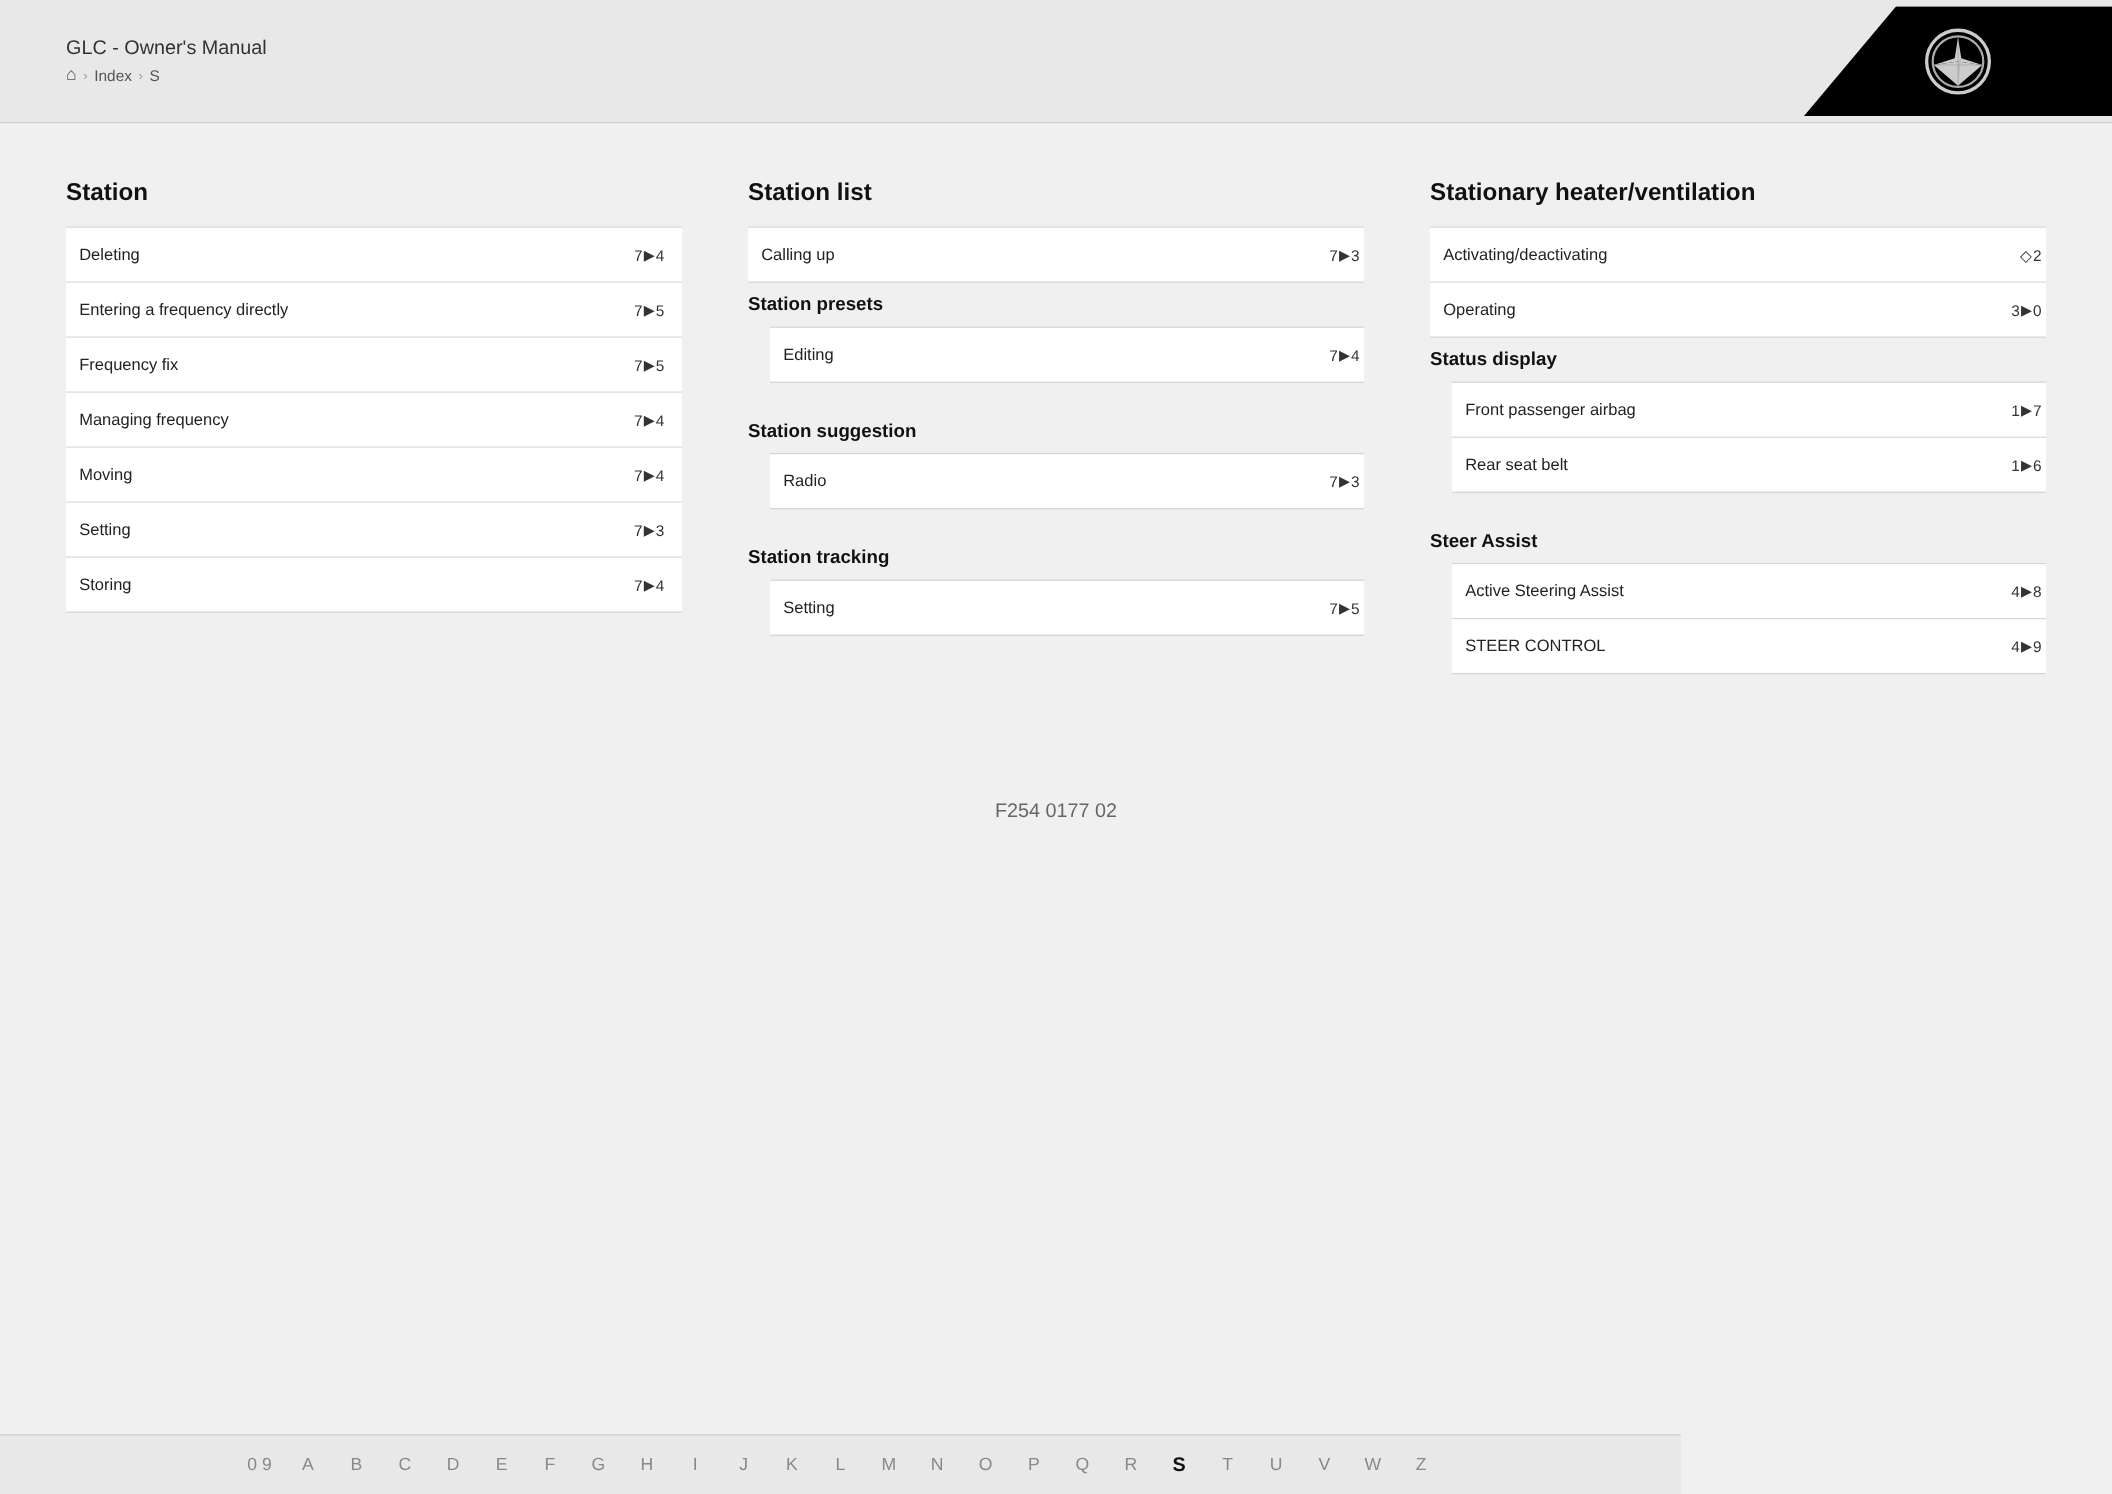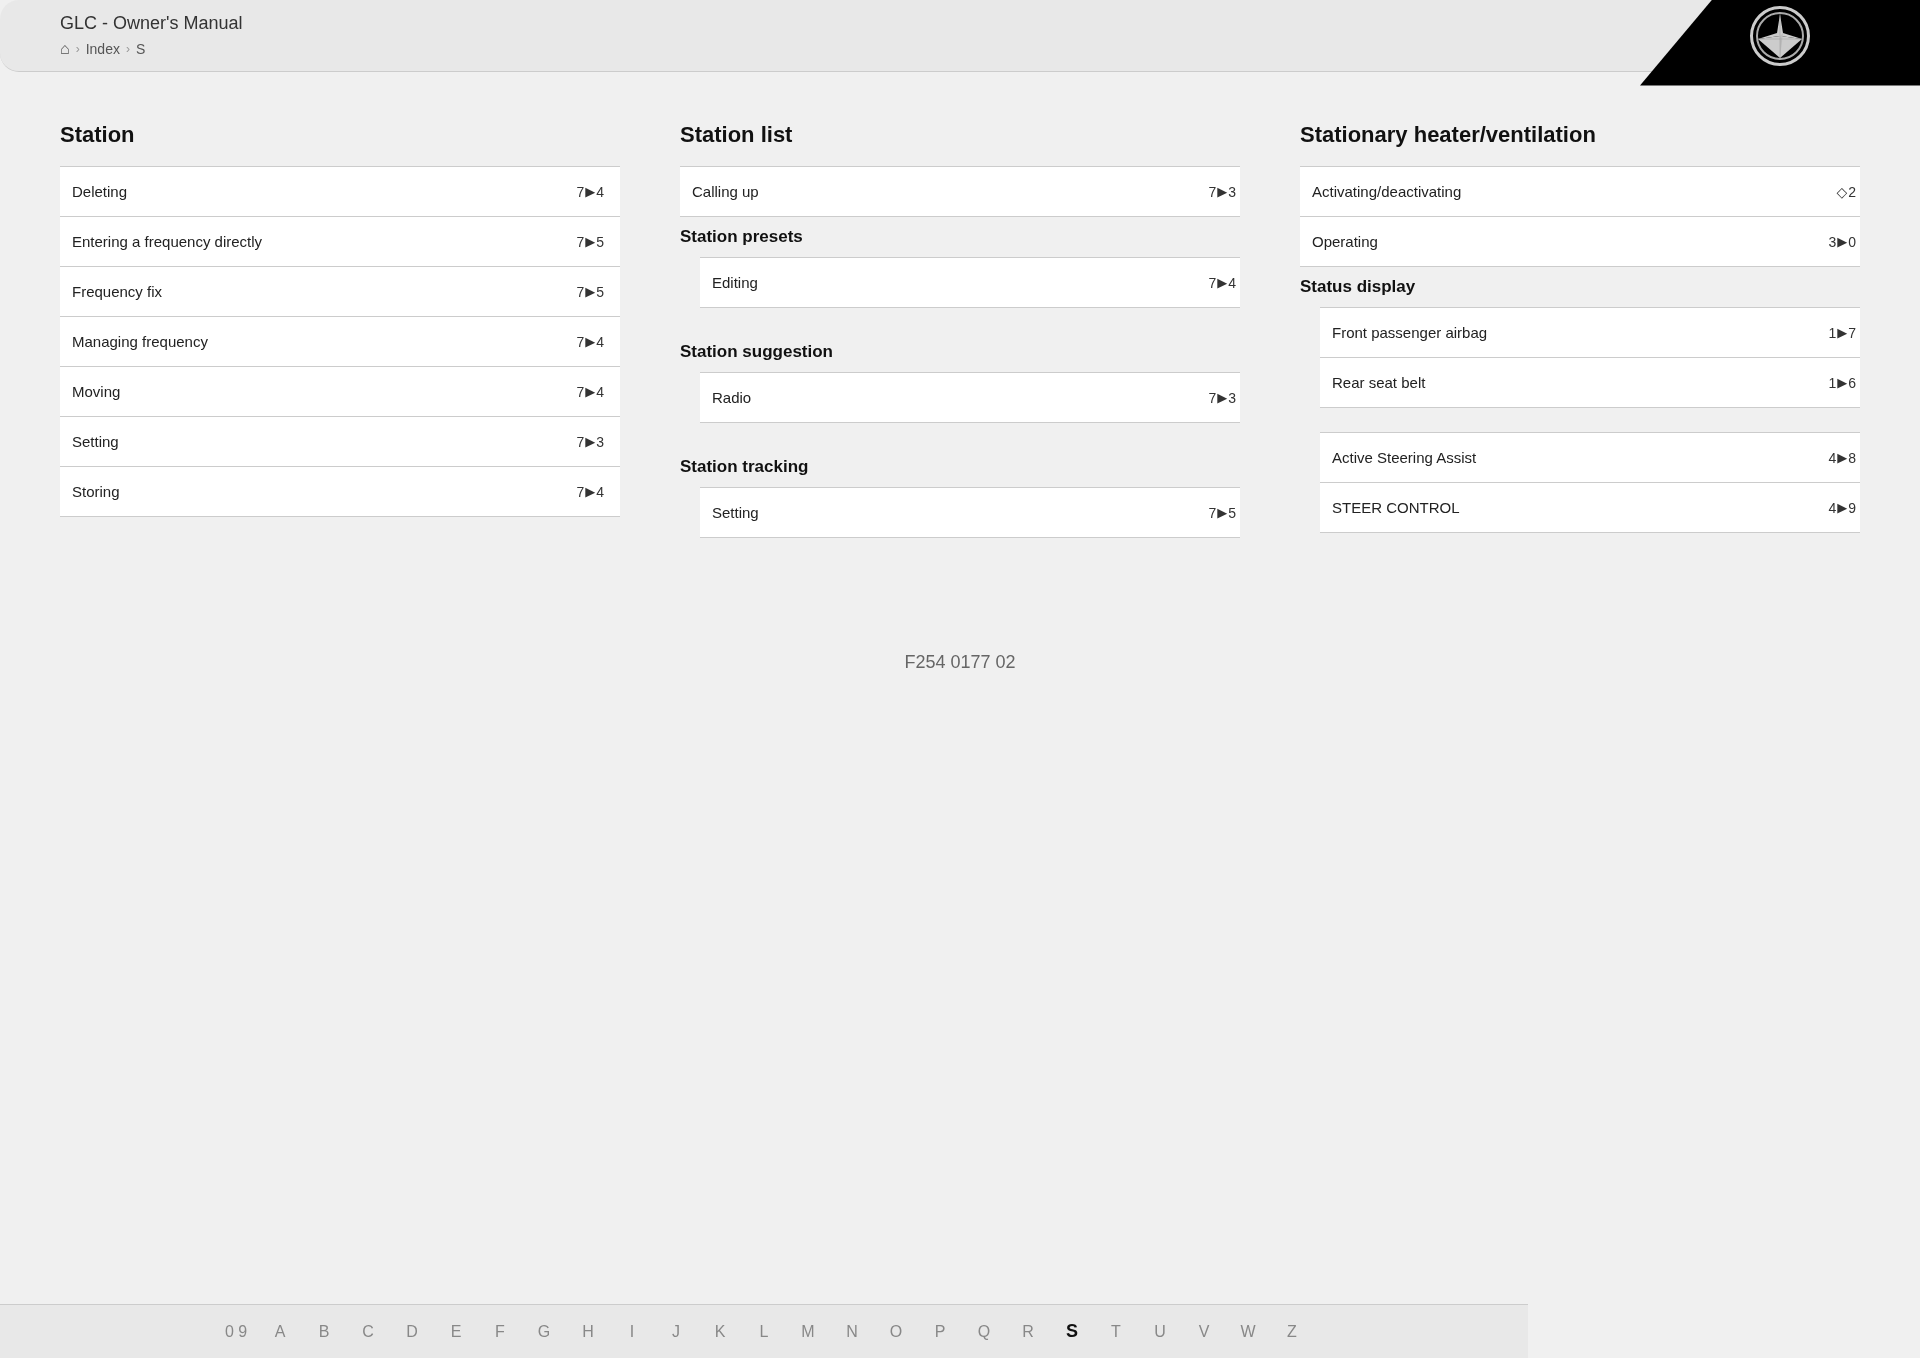--- a/index.html
+++ b/index.html
@@ -7,27 +7,26 @@
       font-family: Arial, Helvetica, sans-serif;
       background: #f0f0f0;
       width: 1920px;
       min-height: 1358px;
       overflow-x: hidden;
     }
 
     
     .header {
       background: #e8e8e8;
-      height: 72px;
+      height: 112px;
       display: flex;
       align-items: center;
       justify-content: space-between;
       padding: 0 0 0 60px;
       border-bottom: 1px solid #ccc;
-      border-radius: 19px;
     }
     .header-left {}
     .header-title {
       font-size: 18px;
       color: #333;
       font-weight: normal;
       margin-bottom: 6px;
     }
     .breadcrumb {
       display: flex;
@@ -372,20 +371,21 @@
           <span class="index-item-page">
             <span>1</span>
               <span class="arrow-icon">▶</span>
               <span>6</span>
           </span>
         </div>
       </div>
     </div>
 
     <div class="index-group">
+      <div class="index-group-title">Steer Assist</div>
       <div class="index-subgroup">
         <div class="index-subitem">
           <span class="index-subitem-label">Active Steering Assist</span>
           <span class="index-item-page">
             <span>4</span>
               <span class="arrow-icon">▶</span>
               <span>8</span>
           </span>
         </div>
         <div class="index-subitem">

